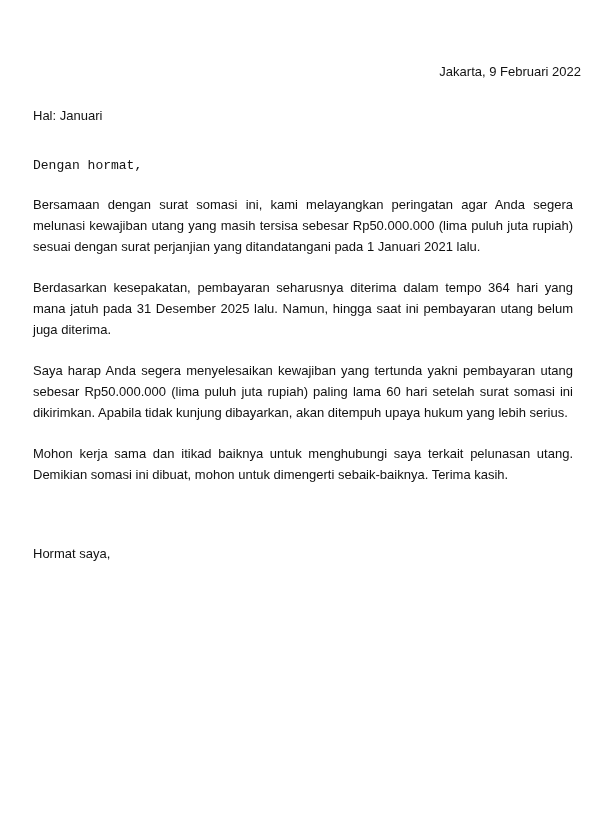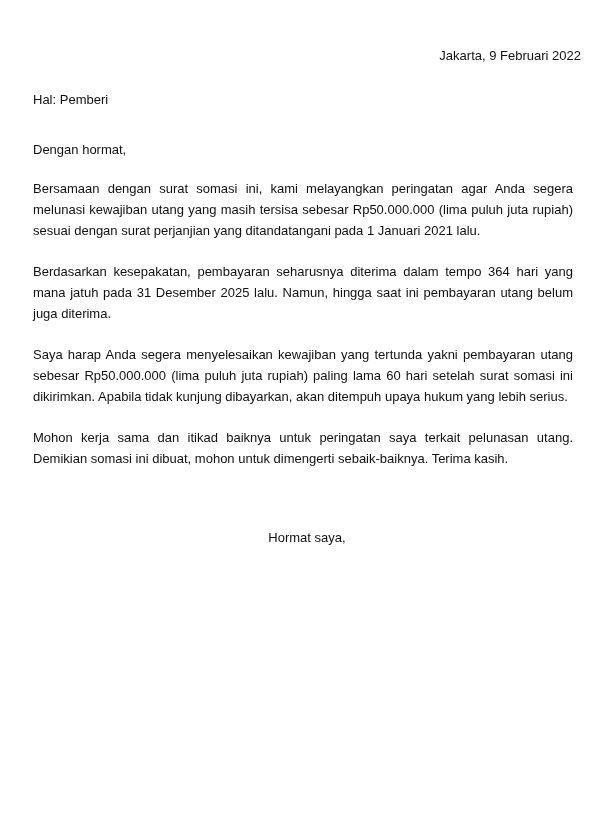--- a/index.html
+++ b/index.html
@@ -16,21 +16,21 @@
     font-family: "Liberation Sans", sans-serif;
     color: #111111;
     font-size: 13px;
     line-height: 21px;
     overflow: hidden;
     box-sizing: border-box;
   }
   .content {
     position: absolute;
     left: 33px;
-    top: 0;
+    top: 16px;
     width: 548px;
   }
 
   
   .date-line {
     text-align: right;
     margin-top: 46px;
     font-size: 13px;
     line-height: 19px;
   }
@@ -51,68 +51,69 @@
   .recipient-line {
     display: block;
     white-space: pre;
   }
 
   
   .salutation {
     margin-top: 31px;
     font-size: 13px;
     line-height: 19px;
+    font-family: Liberation Mono, monospace;
   }
 
   
   .body-paragraphs {
     margin-top: 19px;
   }
   .paragraph {
     text-align: justify;
     text-justify: inter-word;
     font-size: 13px;
     line-height: 21px;
     margin: 0 8px 20px 0;
   }
   .paragraph:last-child {
     margin-bottom: 0;
   }
 
   
   .closing-block {
     margin-top: 59px;
-    text-align: center;
+    text-align: left;
     font-size: 13px;
     line-height: 19px;
   }
   .closing-line {
     display: block;
   }
   .sign-gap-1 { height: 46px; }
   .sign-gap-2 { height: 48px; }
 </style>
 </head>
 <body>
 
 <div class="page">
   <div class="content">
 
     <div class="date-line">Jakarta, 9 Februari 2022</div>
 
-    <div class="subject-line">Hal: Pemberi</div>
+    <div class="subject-line">Hal: Januari</div>
 
 
     <div class="salutation">Dengan hormat,</div>
 
     <div class="body-paragraphs">
       <p class="paragraph">Bersamaan dengan surat somasi ini, kami melayangkan peringatan agar Anda segera melunasi kewajiban utang yang masih tersisa sebesar Rp50.000.000 (lima puluh juta rupiah) sesuai dengan surat perjanjian yang ditandatangani pada 1 Januari 2021 lalu.</p>
       <p class="paragraph">Berdasarkan kesepakatan, pembayaran seharusnya diterima dalam tempo 364 hari yang mana jatuh pada 31 Desember 2025 lalu. Namun, hingga saat ini pembayaran utang belum juga diterima.</p>
       <p class="paragraph">Saya harap Anda segera menyelesaikan kewajiban yang tertunda yakni pembayaran utang sebesar Rp50.000.000 (lima puluh juta rupiah) paling lama 60 hari setelah surat somasi ini dikirimkan. Apabila tidak kunjung dibayarkan, akan ditempuh upaya hukum yang lebih serius.</p>
-      <p class="paragraph">Mohon kerja sama dan itikad baiknya untuk peringatan saya terkait pelunasan utang. Demikian somasi ini dibuat, mohon untuk dimengerti sebaik-baiknya. Terima kasih.</p>
+      <p class="paragraph">Mohon kerja sama dan itikad baiknya untuk menghubungi saya terkait pelunasan utang. Demikian somasi ini dibuat, mohon untuk dimengerti sebaik-baiknya. Terima kasih.</p>
     </div>
 
     <div class="closing-block">
       <span class="closing-line">Hormat saya,</span>
       <div class="sign-gap-1"></div>
       <div class="sign-gap-2"></div>
     </div>
 
   </div>
 </div>

